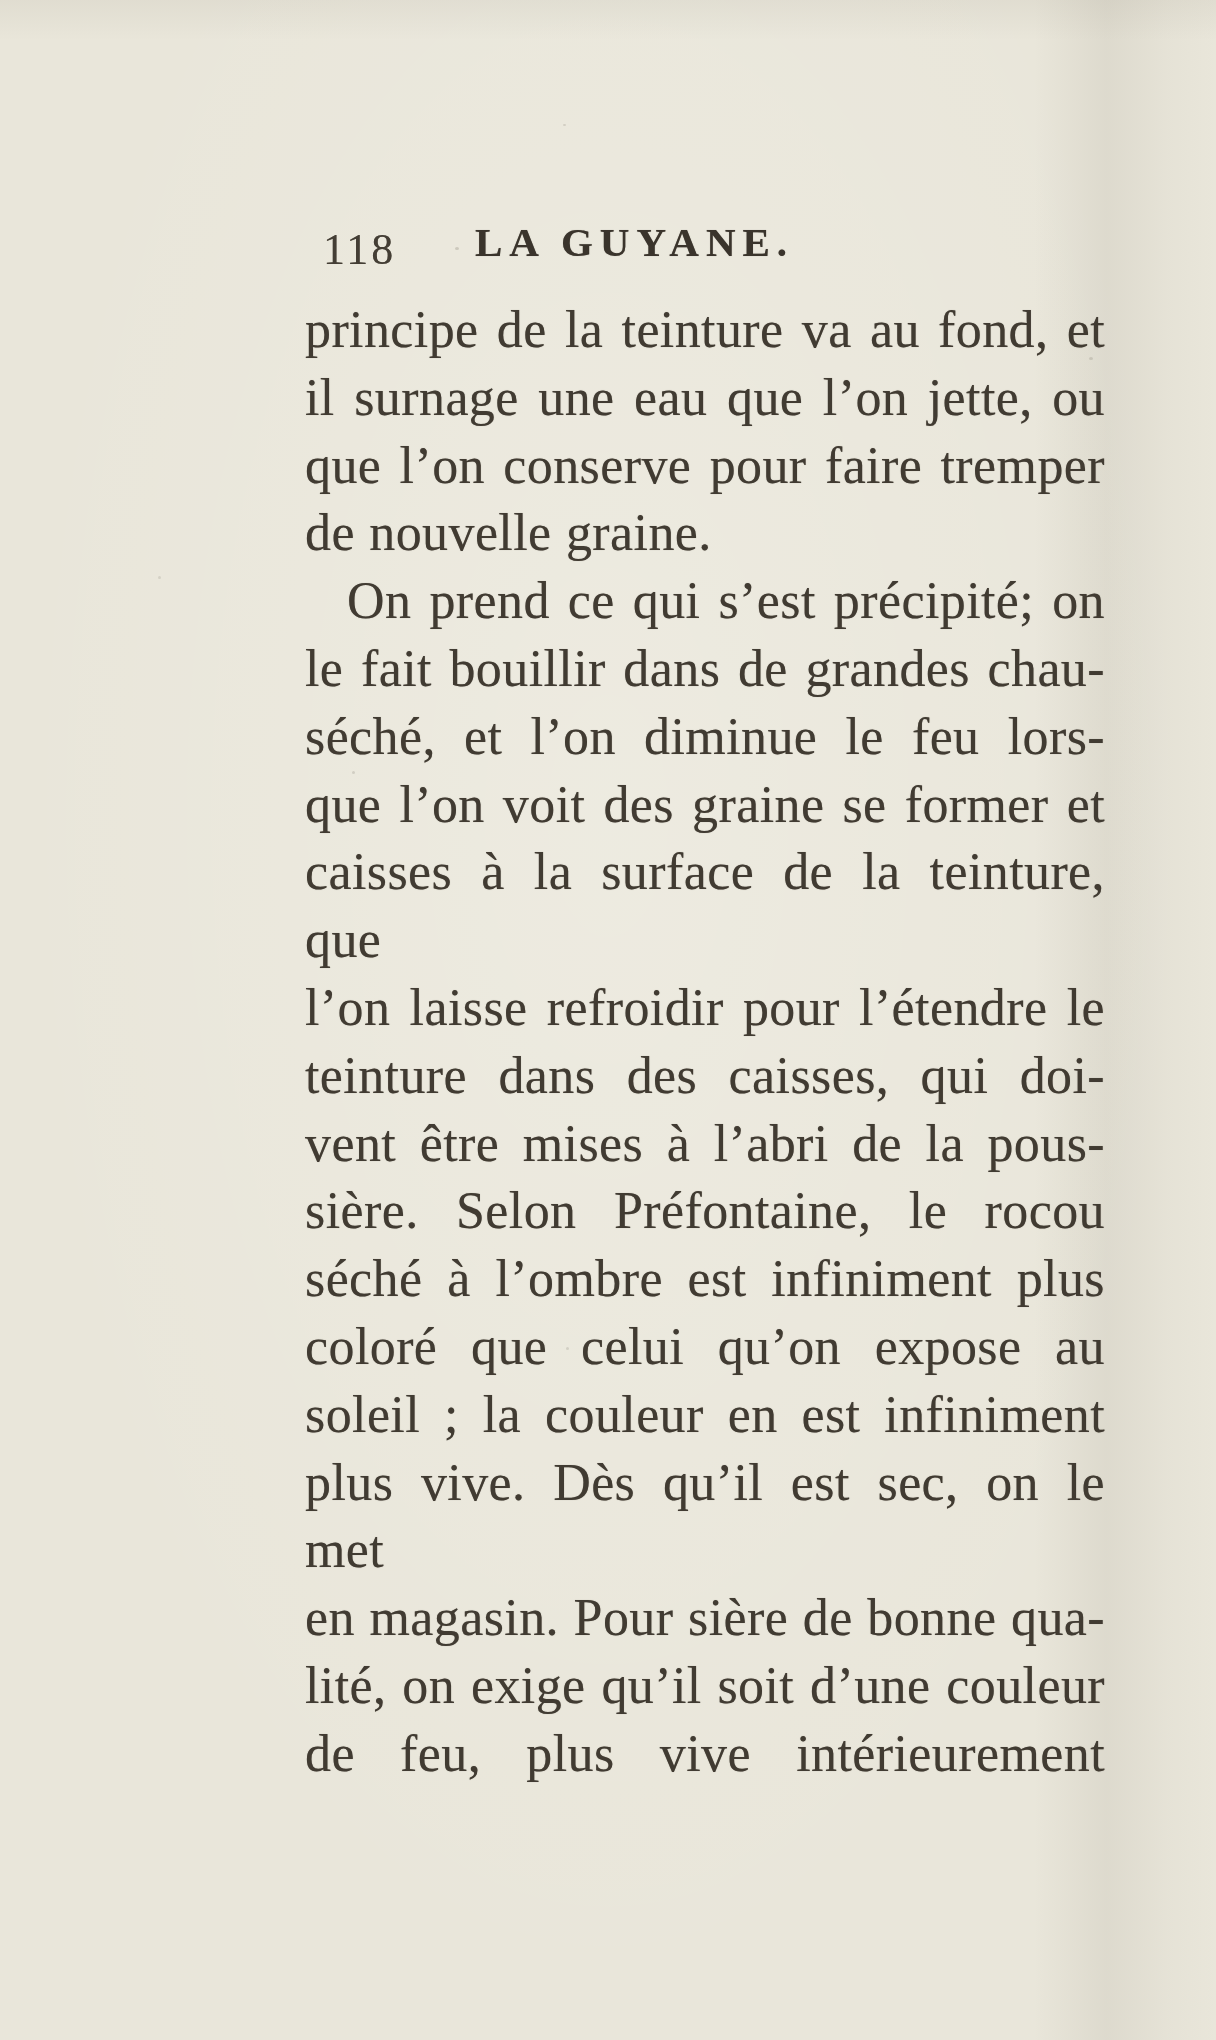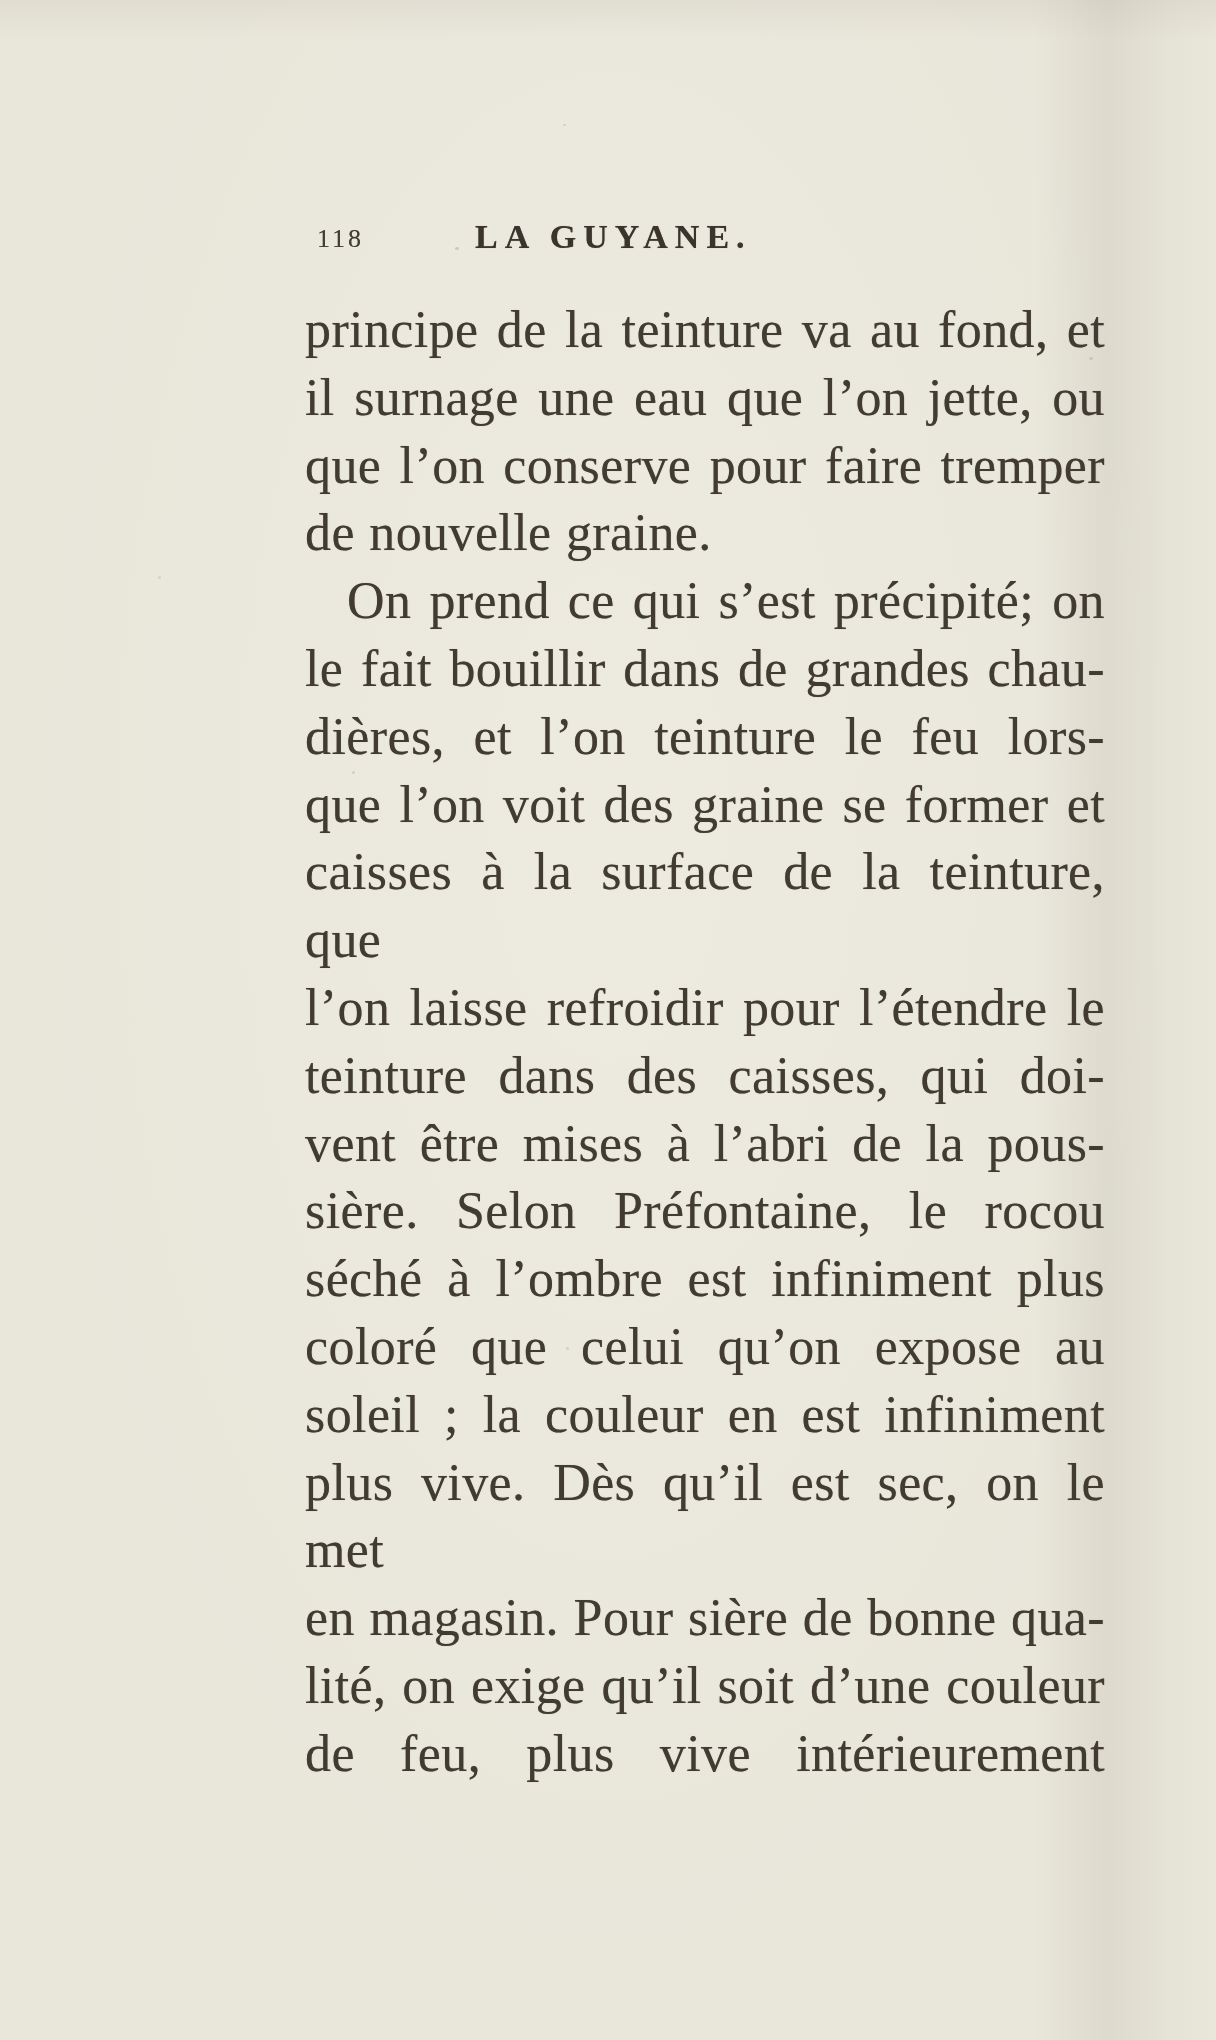--- a/index.html
+++ b/index.html
@@ -23,33 +23,33 @@
   }
   .header {
     position: absolute;
     top: 218px;
     left: 305px;
     width: 800px;
     height: 50px;
   }
   .pagenum {
     position: absolute;
-    left: 12px;
+    left: 18px;
     top: 6px;
-    font-size: 26px;
+    font-size: 44px;
     letter-spacing: 3px;
     color: #443e35;
     text-shadow: 0 0 0.6px rgba(62,56,46,0.55);
     text-align: center;
   }
   .title {
     position: absolute;
     left: 170px;
     top: 0;
-    font-size: 34px;
+    font-size: 41px;
     font-weight: bold;
     letter-spacing: 7px;
     color: #3a342c;
     text-shadow: 0 0 0.7px rgba(55,49,40,0.6);
   }
   .bodytext {
     position: absolute;
     top: 296px;
     left: 305px;
     width: 800px;
@@ -84,21 +84,21 @@
     <span class="pagenum">118</span>
     <span class="title">LA GUYANE.</span>
   </div>
   <div class="bodytext">
       <div class="line">principe de la teinture va au fond, et</div>
       <div class="line">il surnage une eau que l’on jette, ou</div>
       <div class="line">que l’on conserve pour faire tremper</div>
       <div class="line last">de nouvelle graine.</div>
       <div class="line indent">On prend ce qui s’est précipité; on</div>
       <div class="line">le fait bouillir dans de grandes chau-</div>
-      <div class="line">dières, et l’on teinture le feu lors-</div>
+      <div class="line">séché, et l’on diminue le feu lors-</div>
       <div class="line">que l’on voit des graine se former et</div>
       <div class="line">caisses à la surface de la teinture, que</div>
       <div class="line">l’on laisse refroidir pour l’étendre le</div>
       <div class="line">teinture dans des caisses, qui doi-</div>
       <div class="line">vent être mises à l’abri de la pous-</div>
       <div class="line">sière. Selon Préfontaine, le rocou</div>
       <div class="line">séché à l’ombre est infiniment plus</div>
       <div class="line">coloré que celui qu’on expose au</div>
       <div class="line">soleil ; la couleur en est infiniment</div>
       <div class="line">plus vive. Dès qu’il est sec, on le met</div>

